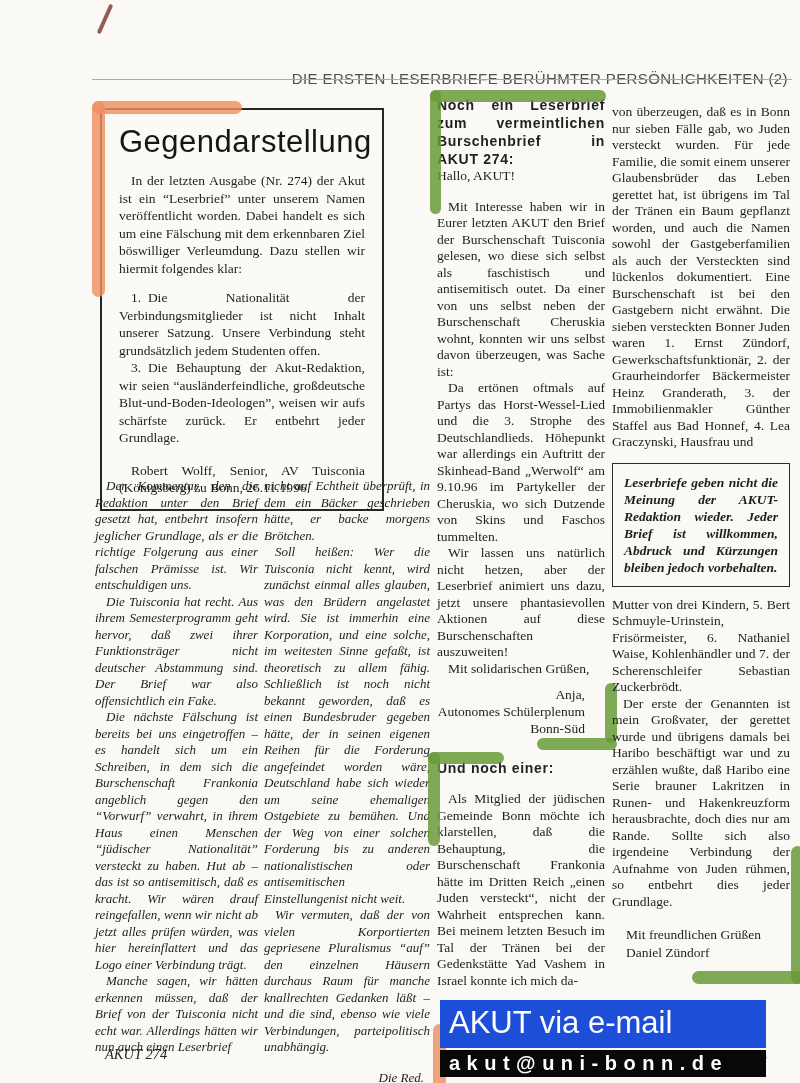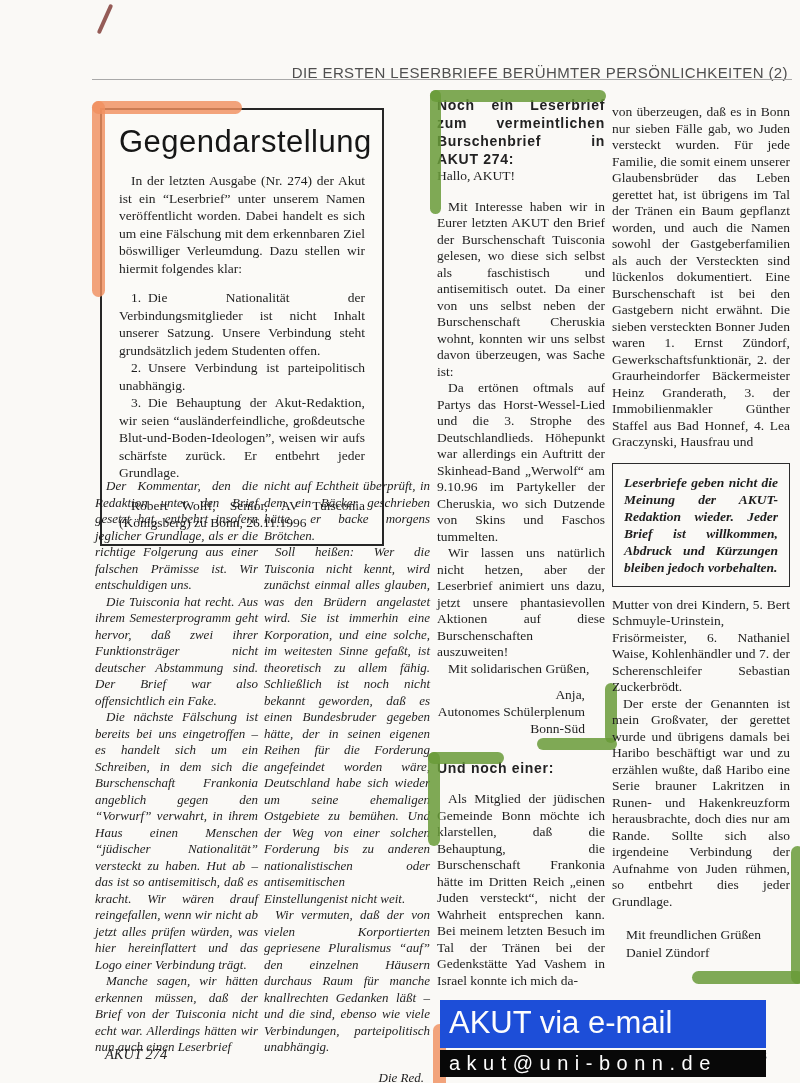--- a/index.html
+++ b/index.html
@@ -3,21 +3,21 @@
 <meta charset="utf-8">
 <style>
   html,body{margin:0;padding:0;background:#e9e7e2;}
   .page{
     position:relative;width:800px;height:1083px;margin:0 auto;
     background:#faf9f6;color:#1e1e1e;overflow:hidden;
     font-family:"Liberation Serif",serif;
   }
   
   .hdr-title{
-    position:absolute;top:64px;right:12px;
+    position:absolute;top:70px;right:12px;
     font-family:"Liberation Sans",sans-serif;font-size:15px;
     letter-spacing:.4px;color:#4f4f4f;
   }
   .hdr-rule{position:absolute;top:79px;left:92px;width:700px;border-top:1.5px solid #a9a9a9;}
   .corner-mark{
     position:absolute;left:103px;top:3px;width:4px;height:32px;
     background:#7c3530;opacity:.8;border-radius:3px;transform:rotate(24deg);
   }
   
   .mk{position:absolute;border-radius:7px;pointer-events:none;z-index:4;}
@@ -62,21 +62,21 @@
   }
   .closing{position:relative;margin-top:16px;padding-left:14px;line-height:18px;}
   
   .email{position:absolute;left:440px;top:956px;width:326px;z-index:6;}
   .email .bar1{
     background:#1d4ed8;color:#fdfdfd;font-family:"Liberation Sans",sans-serif;
     font-size:31px;line-height:44px;padding:1px 9px 3px;white-space:nowrap;margin-top:44px;
   }
   .email .bar2{
     background:#080808;color:#fdfdfd;font-family:"Liberation Sans",sans-serif;
-    font-weight:400;font-size:20px;line-height:24px;letter-spacing:6.5px;
+    font-weight:700;font-size:20px;line-height:24px;letter-spacing:6.5px;
     padding:1px 9px 2px;margin-top:2px;white-space:nowrap;
   }
   
   .foot-issue{position:absolute;left:105px;top:1046px;font-style:italic;font-size:14.5px;color:#262626;}
   .foot-page{
     position:absolute;right:28px;top:1048px;font-family:"Liberation Sans",sans-serif;
     font-size:13px;letter-spacing:5px;color:#0f172a;
   }
 </style>
 </head>
@@ -87,21 +87,20 @@
   <div class="corner-mark"></div>
   <div class="hdr-title">DIE ERSTEN LESERBRIEFE BERÜHMTER PERSÖNLICHKEITEN (2)</div>
   <div class="hdr-rule"></div>
 
   <div class="gbox">
     <div class="mk orange" style="left:-10px;top:-9px;width:150px;height:13px;"></div>
     <div class="mk orange" style="left:-10px;top:-9px;width:13px;height:196px;"></div>
     <div class="gbox-title">Gegendarstellung</div>
     <p class="intro">In der letzten Ausgabe (Nr. 274) der Akut ist ein “Leserbrief” unter unserem Namen veröffentlicht worden. Dabei handelt es sich um eine Fälschung mit dem erkennbaren Ziel böswilliger Verleumdung. Dazu stellen wir hiermit folgendes klar:</p>
     <p class="item item-first">1. Die Nationalität der Verbindungsmitglieder ist nicht Inhalt unserer Satzung. Unsere Verbindung steht grundsätzlich jedem Studenten offen.</p>
-    <p class="item">2. Unsere Verbindung ist parteipolitisch unabhängig.</p>
     <p class="item">3. Die Behauptung der Akut-Redaktion, wir seien “ausländerfeindliche, großdeutsche Blut-und-Boden-Ideologen”, weisen wir aufs schärfste zurück. Er entbehrt jeder Grundlage.</p>
     <p class="gsig">Robert Wolff, Senior, AV Tuisconia (Königsberg) zu Bonn, 26.11.1996</p>
   </div>
 
   <div class="col colA">
     <p class="indent">Der Kommentar, den die Redaktion unter den Brief gesetzt hat, entbehrt insofern jeglicher Grundlage, als er die richtige Folgerung aus einer falschen Prämisse ist. Wir entschuldigen uns.</p>
     <p class="indent">Die Tuisconia hat recht. Aus ihrem Semesterprogramm geht hervor, daß zwei ihrer Funktionsträger nicht deutscher Abstammung sind. Der Brief war also offensichtlich ein Fake.</p>
     <p class="indent">Die nächste Fälschung ist bereits bei uns eingetroffen – es handelt sich um ein Schreiben, in dem sich die Burschenschaft Frankonia angeblich gegen den “Vorwurf” verwahrt, in ihrem Haus einen Menschen “jüdischer Nationalität” versteckt zu haben. Hut ab – das ist so antisemitisch, daß es kracht. Wir wären drauf reingefallen, wenn wir nicht ab jetzt alles prüfen würden, was hier hereinflattert und das Logo einer Verbindung trägt.</p>
     <p class="indent">Manche sagen, wir hätten erkennen müssen, daß der Brief von der Tuisconia nicht echt war. Allerdings hätten wir nun auch einen Leserbrief</p>
   </div>

